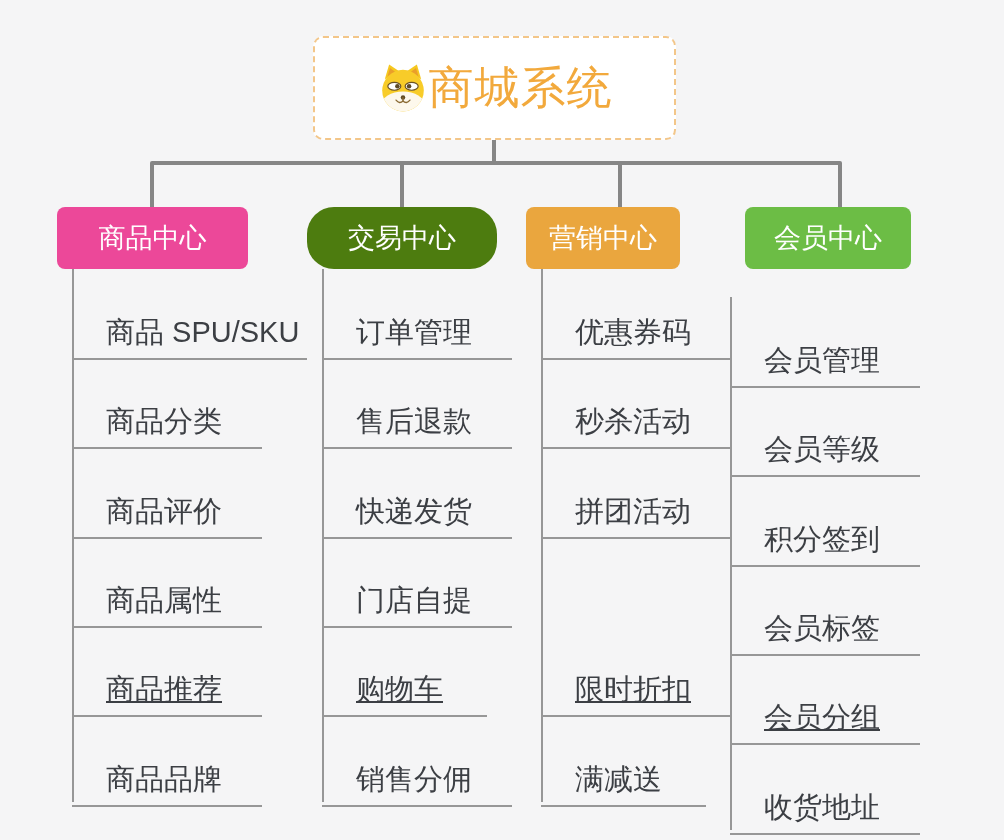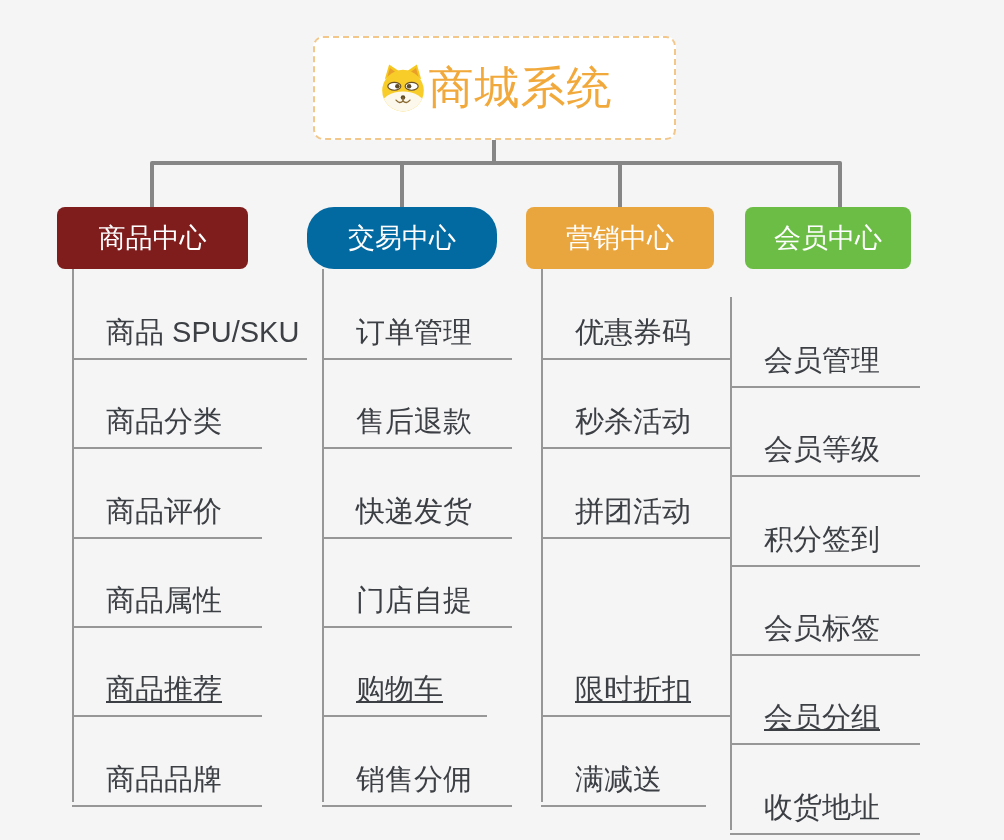--- a/index.html
+++ b/index.html
@@ -53,21 +53,21 @@
     border-radius: 8px;
     display: flex;
     align-items: center;
     justify-content: center;
     color: #ffffff;
     font-size: 27px;
     white-space: nowrap;
   }
   .branch.b0 { left: 57px;  width: 191px; }
   .branch.b1 { left: 307px; width: 190px; }
-  .branch.b2 { left: 526px; width: 188px; }
+  .branch.b2 { left: 526px; width: 154px; }
   .branch.b3 { left: 745px; width: 166px; }
 
   
   .col { position: absolute; top: 0; width: 220px; height: 840px; }
   .col.c0 { left: 72px; }
   .col.c1 { left: 322px; }
   .col.c2 { left: 541px; }
   .col.c3 { left: 730px; margin-top: 28px; }
   .trunk {
     position: absolute;
@@ -132,24 +132,24 @@
       <circle cx="23.5" cy="28" r="2.6" fill="#5d4a26"></circle>
       <circle cx="37" cy="28" r="2.6" fill="#5d4a26"></circle>
 
       <circle cx="30" cy="41" r="2.6" fill="#5d4a26"></circle>
       <path d="M30,41 L30,45" stroke="#8a6a33" stroke-width="1.5" fill="none" stroke-linecap="round"></path>
       <path d="M22,44 Q26,49 30,45 Q34,49 38,44" stroke="#8a6a33" stroke-width="1.6" fill="none" stroke-linecap="round"></path>
     </svg>
     <span class="root-title" style="color: rgb(242, 169, 60);">商城系统</span>
   </div>
 
-  <div class="branch b0" style="background-color: #7f1d1d;">
+  <div class="branch b0" style="background-color: #ec4899;">
     <span>商品中心</span>
   </div>
-  <div class="branch b1" style="background-color: #0369a1; border-radius: 27px;">
+  <div class="branch b1" style="background-color: #4d7c0f; border-radius: 27px;">
     <span>交易中心</span>
   </div>
   <div class="branch b2" style="background-color: rgb(234, 166, 62);">
     <span>营销中心</span>
   </div>
   <div class="branch b3" style="background-color: rgb(108, 189, 69);">
     <span>会员中心</span>
   </div>
 
   <div class="col c0">

